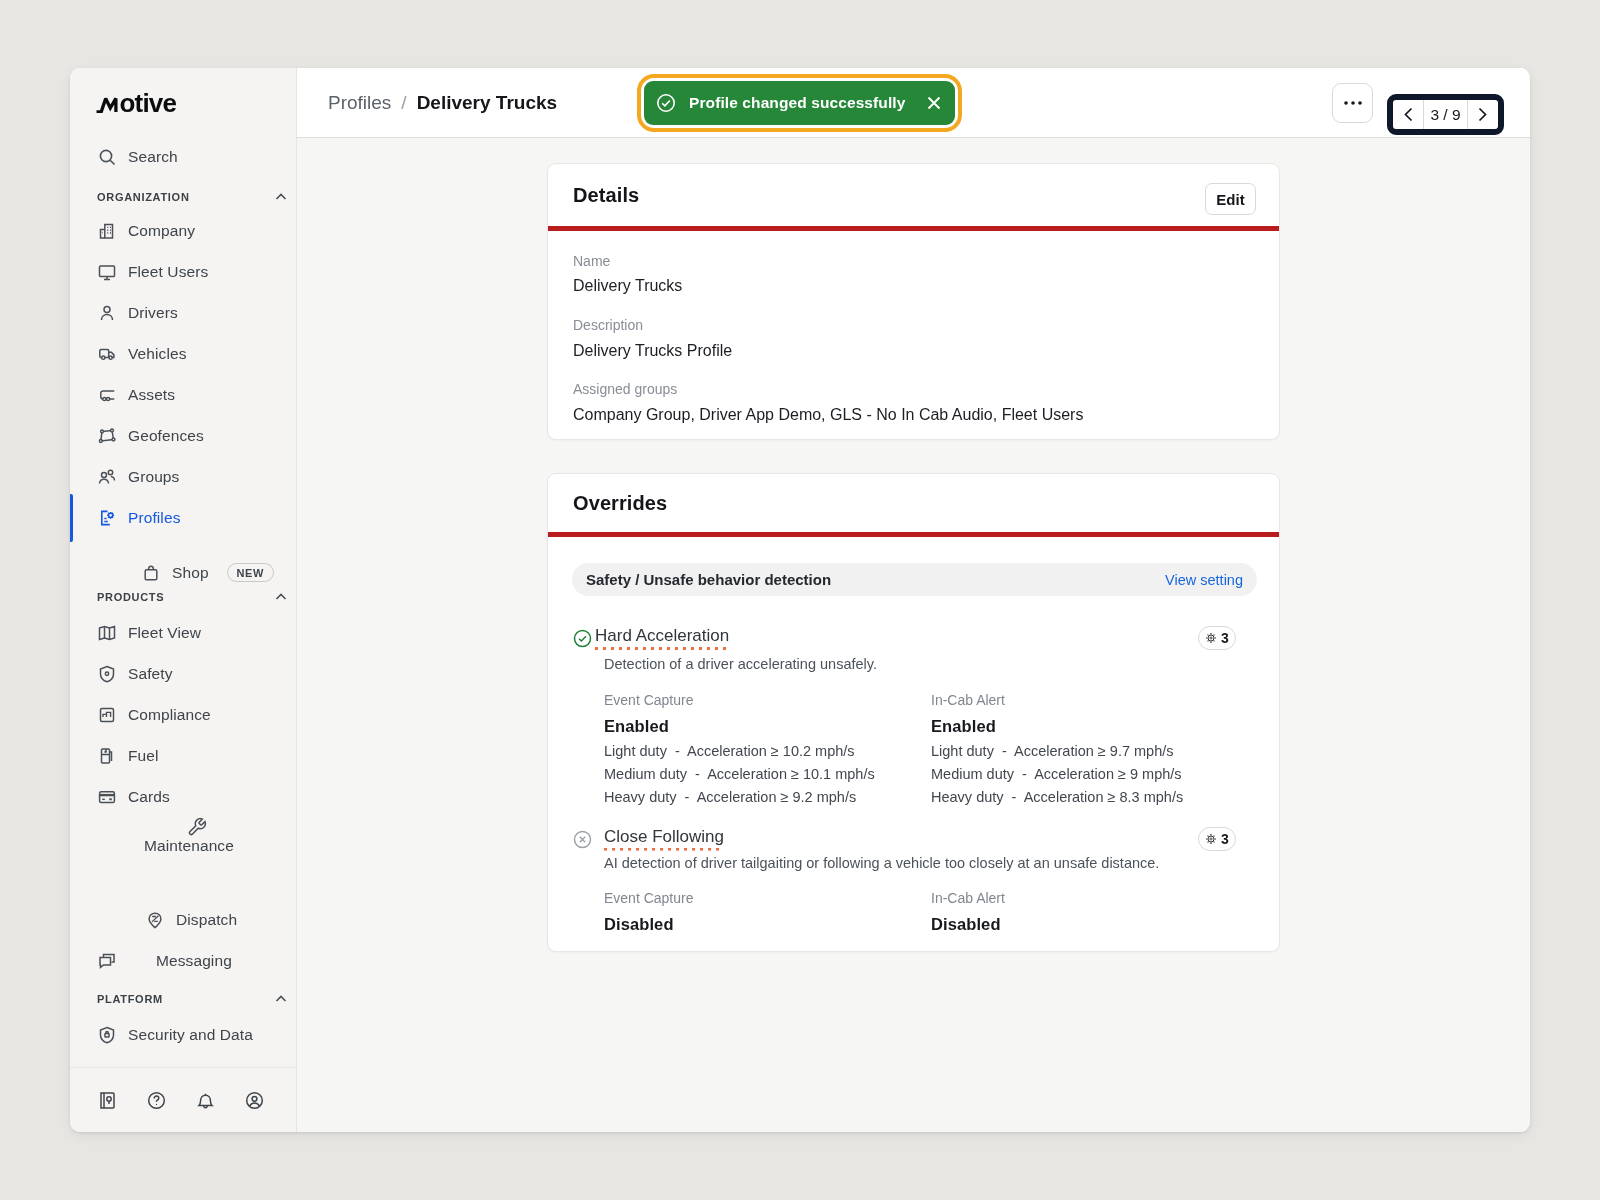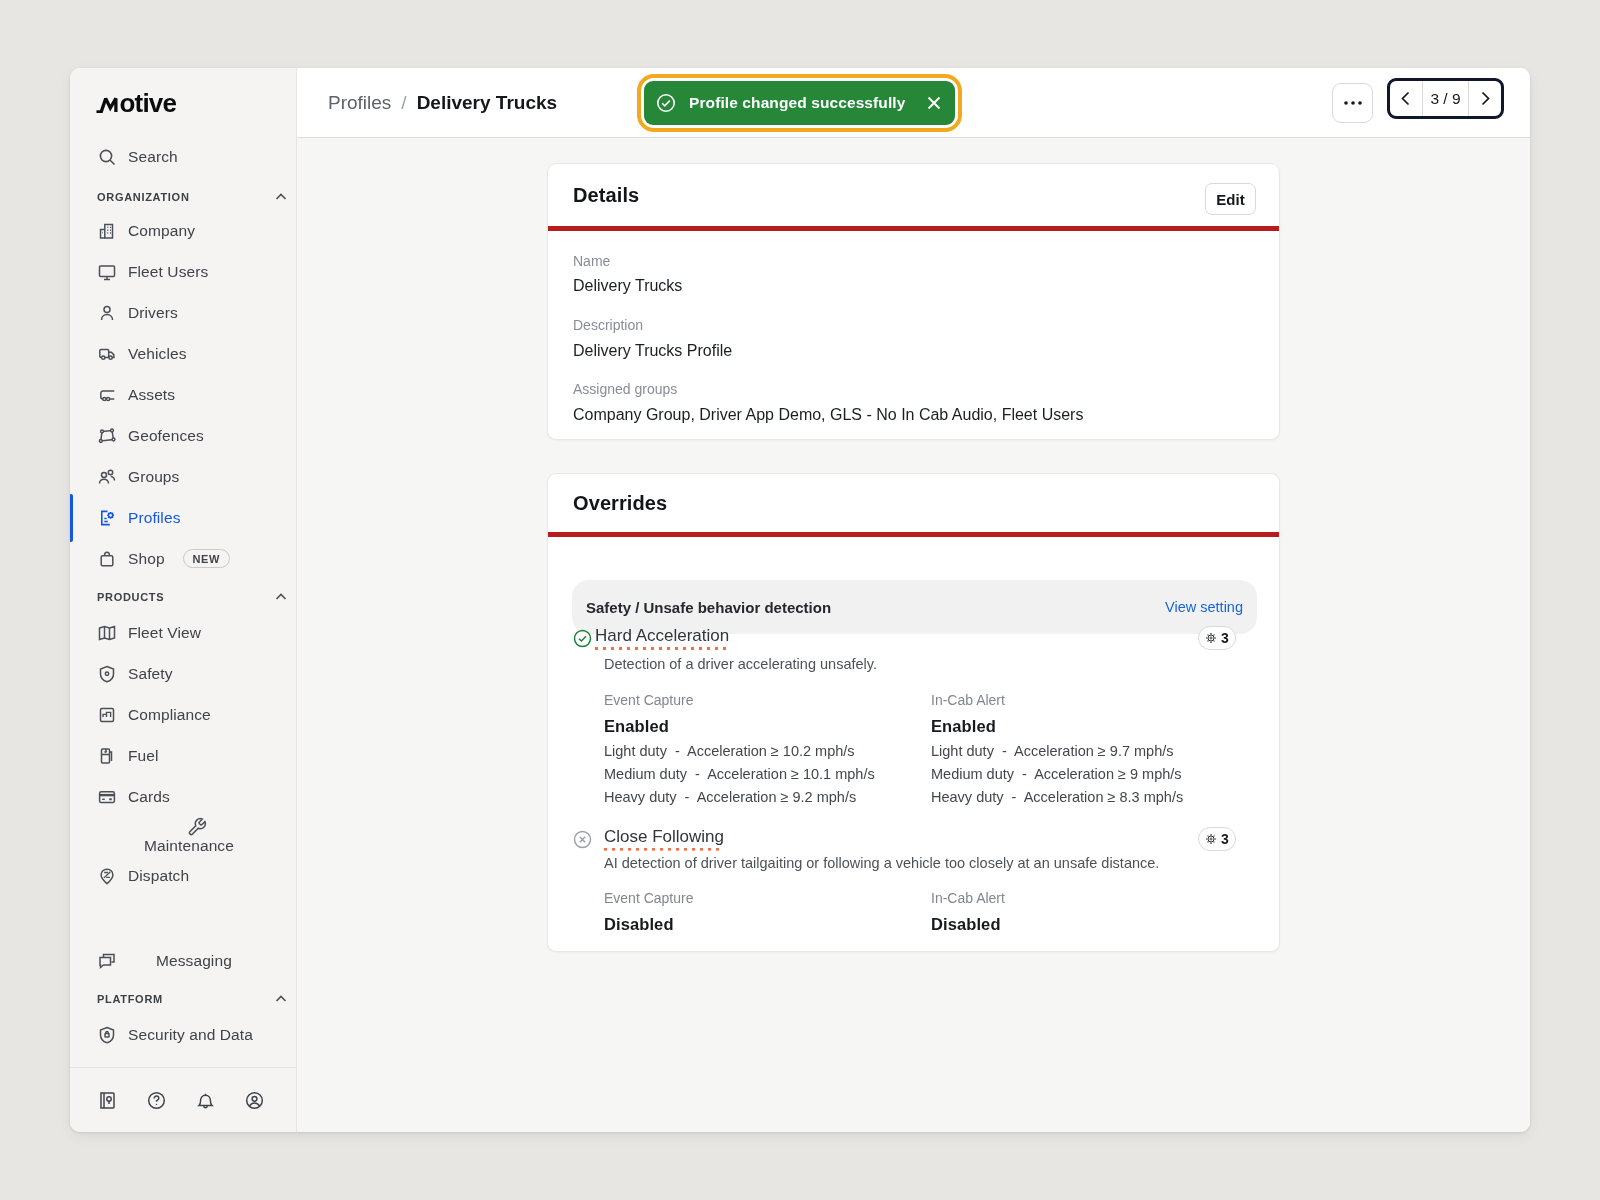--- a/index.html
+++ b/index.html
@@ -34,38 +34,38 @@
   .crumb .c1 { color:#5c626b; }
   .crumb .sep { color:#9aa0a8; margin:0 10px; }
   .crumb .c2 { color:#15171b; font-weight:bold; }
   .toastring { position:absolute; left:340px; top:6px; border:4px solid #f3a81f; border-radius:17px; padding:3px; }
   .toast { width:311px; height:44px; background:#268739; border-radius:9px; display:flex; align-items:center; color:#fff; }
   .toast .msg { font-size:15.5px; font-weight:bold; letter-spacing:.1px; margin-left:12px; }
   .toast .chk { margin-left:11px; }
   .toast .x { margin-left:auto; margin-right:13px; }
   .dots { position:absolute; left:1035px; top:15px; width:41px; height:40px; border:1px solid #d8dad9; border-radius:9px;
           display:flex; align-items:center; justify-content:center; background:#fff; }
-  .pager { position:absolute; left:1090px; top:10px; width:117px; height:41px; border:3px solid #0f172a; border-radius:9px;
+  .pager { position:absolute; left:1090px; top:26px; width:117px; height:41px; border:6px solid #0f172a; border-radius:9px;
            background:#fff; display:flex; }
   .pager .pbtn { width:33px; display:flex; align-items:center; justify-content:center; }
   .pager .pmid { width:49px; display:flex; align-items:center; justify-content:center; font-size:15.5px; color:#15171b;
                  border-left:1px solid #d8dad9; border-right:1px solid #d8dad9; }
   
   .card { position:absolute; left:250px; width:733px; background:#fff; border:1px solid #e8e7e6; border-radius:9px;
           box-shadow:0 1px 2px rgba(0,0,0,.04); }
   .cardhead { height:63px; border-bottom:5px solid #b91c1c; position:relative; display:flex; align-items:center; }
   .cardhead h2 { font-size:20px; color:#131519; margin-left:25px; letter-spacing:.1px; }
   #details { top:95px; height:277px; }
   #details .cardhead { height:67px; }
   .editbtn { position:absolute; right:23px; top:19px; width:51px; height:32px; border:1px solid #d8dad9; border-radius:7px;
              background:#fff; display:flex; align-items:center; justify-content:center; font-size:15px; font-weight:bold; color:#15171b; }
   .fieldlabel { font-size:14px; color:#878d96; }
   .fieldval { font-size:16px; color:#1b1e23; }
   #overrides { top:405px; height:479px; }
-  .graybar { position:absolute; left:24px; top:106px; width:685px; height:54px; background:#f1f1f1; border-radius:17px;
+  .graybar { position:absolute; left:24px; top:89px; width:685px; height:33px; background:#f1f1f1; border-radius:17px;
              display:flex; align-items:center; }
   .graybar .gtitle { font-size:15px; font-weight:bold; color:#25282e; margin-left:14px; }
   .graybar .gview { margin-left:auto; margin-right:14px; font-size:14.5px; color:#1765dd; }
   .ovitem { position:absolute; left:25px; }
   .ovrow { display:flex; align-items:center; }
   .ovname { font-size:17px; color:#31353c; padding-bottom:4px; background-image:repeating-linear-gradient(90deg,#f0703f 0 3px,transparent 3px 8px); background-repeat:repeat-x; background-position:0 100%; background-size:auto 2.6px; }
   .ovdesc { font-size:14.5px; color:#4c525a; }
   .gearpill { position:absolute; right:22px; width:38px; height:24px; border:1px solid #d9d9d8; border-radius:12px;
               background:#fff; display:flex; align-items:center; justify-content:center; }
   .gearpill span { font-size:14px; font-weight:bold; color:#17191e; margin-left:4px; }
@@ -157,21 +157,21 @@
     <div class="it active" style="top:429px;">
         <span class="abar" style="top:-3px;"></span>
         <svg class="ic" viewBox="0 0 20 20" fill="none" stroke="#1558e0">
           <path stroke-width="1.6" d="M10.5 3.4 H4.8 V16.6 H12.8"></path>
           <path stroke-width="1.5" d="M7.3 10.6 H9.6 M7.3 13.4 H10.8"></path>
           <circle cx="13.6" cy="7.3" r="2.1" stroke-width="1.5"></circle>
           <path stroke-width="1.6" d="M13.6 3.9 V5.2 M13.6 9.4 V10.7 M17 7.3 H15.7 M11.5 7.3 H10.2 M16 4.9 L15.1 5.8 M12.1 8.8 L11.2 9.7 M16 9.7 L15.1 8.8 M12.1 5.8 L11.2 4.9"></path>
         </svg>
         <span class="tx">Profiles</span>
       </div>
-    <div class="it" style="top:470px;">
+    <div class="it" style="top:484px;padding-left:44px;">
         <svg class="ic" viewBox="0 0 20 20" fill="none" stroke="#4b5058" stroke-width="1.5">
           <rect x="4.2" y="6.8" width="11.6" height="10" rx="1.4"></rect>
           <path d="M7.6 6.8 V6 C7.6 4.4 8.6 3.2 10 3.2 C11.4 3.2 12.4 4.4 12.4 6 V6.8"></path>
         </svg>
         <span class="tx">Shop</span>
         <span class="newpill">NEW</span>
       </div>
     <div class="sec" style="top:511px;">PRODUCTS<span class="chev"><svg width="12" height="8" viewBox="0 0 12 8" fill="none" stroke="#4b5058" stroke-width="1.6">
             <path d="M1.5 6 L6 1.5 L10.5 6"></path>
           </svg></span></div>
@@ -213,21 +213,21 @@
           <rect x="12.2" y="11.3" width="2.6" height="2" rx="0.4" fill="#4b5058" stroke="none"></rect>
         </svg>
         <span class="tx">Cards</span>
       </div>
     <div class="it" style="top:749px;flex-direction:column;">
         <svg class="ic" viewBox="0 0 24 24" fill="none" stroke="#4b5058" stroke-width="1.8">
           <path d="M14.7 6.3a1 1 0 0 0 0 1.4l1.6 1.6a1 1 0 0 0 1.4 0l3.77-3.77a6 6 0 0 1-7.94 7.94l-6.91 6.91a2.12 2.12 0 0 1-3-3l6.91-6.91a6 6 0 0 1 7.94-7.94l-3.76 3.76z"></path>
         </svg>
         <span class="tx">Maintenance</span>
       </div>
-    <div class="it" style="top:787px;">
+    <div class="it" style="top:831px;padding-left:48px;">
         <svg class="ic" viewBox="0 0 20 20" fill="none" stroke="#4b5058" stroke-width="1.5">
           <path d="M10 17.6 C6.3 14.3 4.1 11.6 4.1 8.9 C4.1 5.6 6.7 3.2 10 3.2 C13.3 3.2 15.9 5.6 15.9 8.9 C15.9 11.6 13.7 14.3 10 17.6 Z"></path>
           <path d="M6.9 11.9 L13.4 5.8 M7.2 6.5 H10.9 M9.2 11.3 H12.9" stroke-width="1.3"></path>
         </svg>
         <span class="tx">Dispatch</span>
       </div>
     <div class="it" style="top:872px;gap:28px;">
         <svg class="ic" viewBox="0 0 20 20" fill="none" stroke="#4b5058" stroke-width="1.5">
           <path d="M6.5 6.5 V3.5 H17 V11 H14.5"></path>
           <path d="M3 6.5 H13.5 V14 H6.5 L3.5 16.5 V14 H3 Z"></path>

